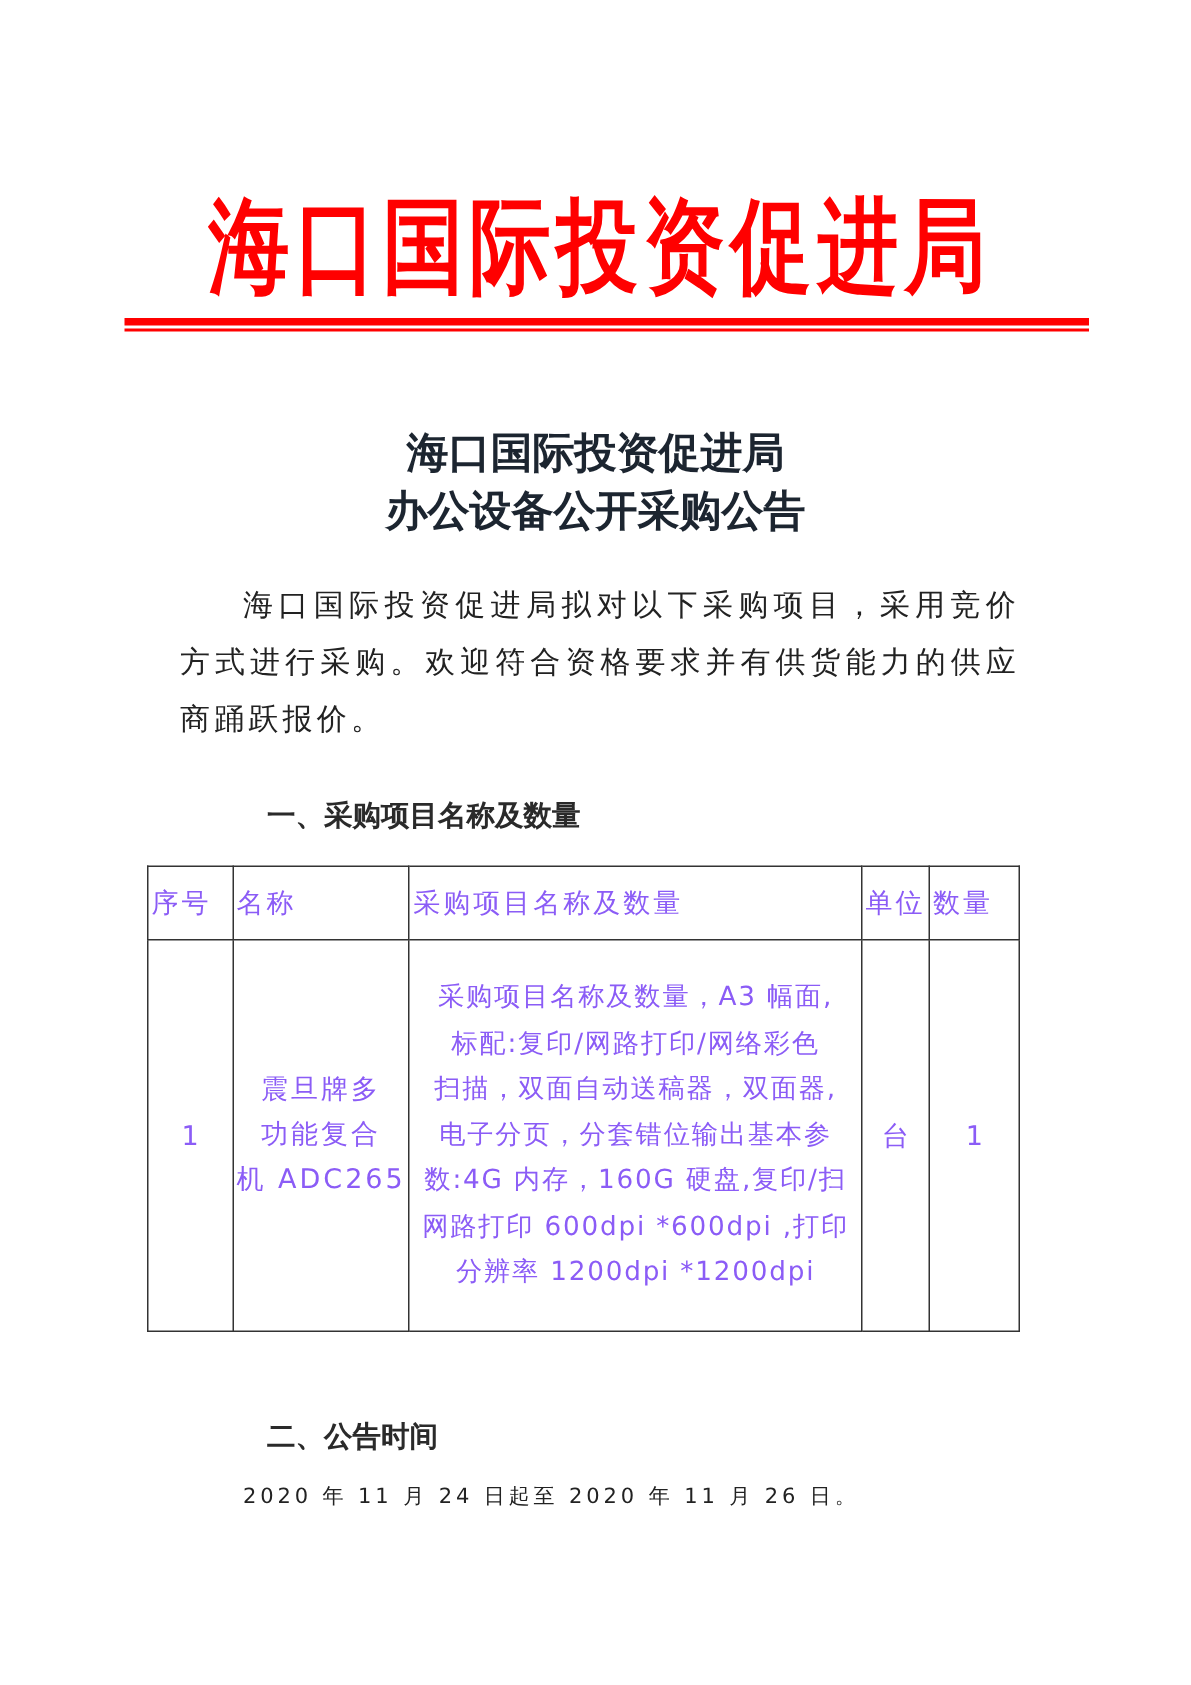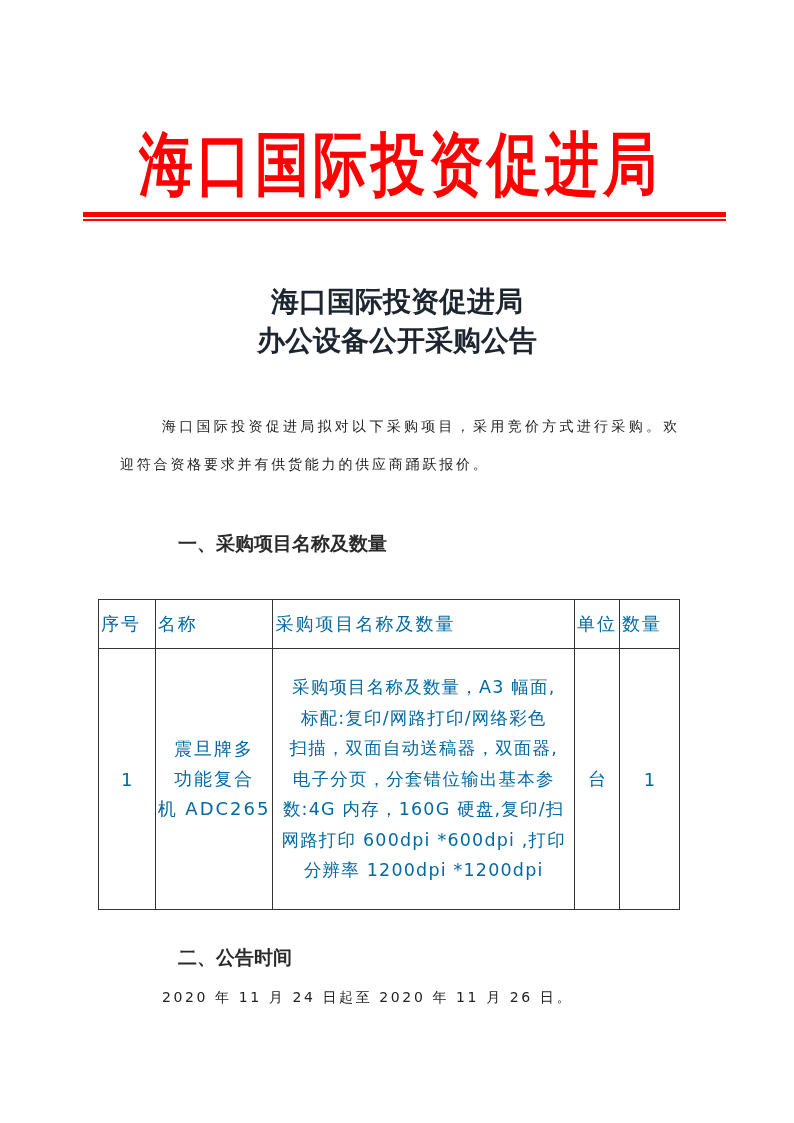--- a/index.html
+++ b/index.html
@@ -67,23 +67,23 @@
       line-height: 30px;
       white-space: nowrap;
     }
     .doc-title.l1 { top: 287px; }
     .doc-title.l2 { top: 326px; }
 
     .para {
       position: absolute;
       left: 120px;
       width: 560px;
-      top: 407px;
-      font-family: "DejaVu Sans", "Liberation Sans", sans-serif;
-      font-size: 14px;
+      top: 384px;
+      font-family: "DejaVu Sans", "Liberation Sans", sans-serif;
+      font-size: 20px;
       letter-spacing: 2.8px;
       line-height: 38px;
       color: #222;
       text-indent: 42px;
       text-align: justify;
     }
     .section-heading {
       position: absolute;
       left: 178px;
       font-family: "DejaVu Sans", "Liberation Sans", sans-serif;
@@ -96,22 +96,21 @@
     .section-heading.s2 { top: 945px; }
 
     table.items {
       position: absolute;
       left: 98px;
       top: 577px;
       width: 582px;
       border-collapse: collapse;
       font-family: "DejaVu Sans", "Liberation Sans", sans-serif;
       font-size: 18px;
-      color: #0369a1;
-      margin-top: 22px;
+      color: #8b5cf6;
     }
     table.items th, table.items td {
       border: 1.5px solid #333;
       padding: 0 2px;
       vertical-align: middle;
     }
     table.items th {
       font-weight: normal;
       text-align: left;
       height: 48px;

